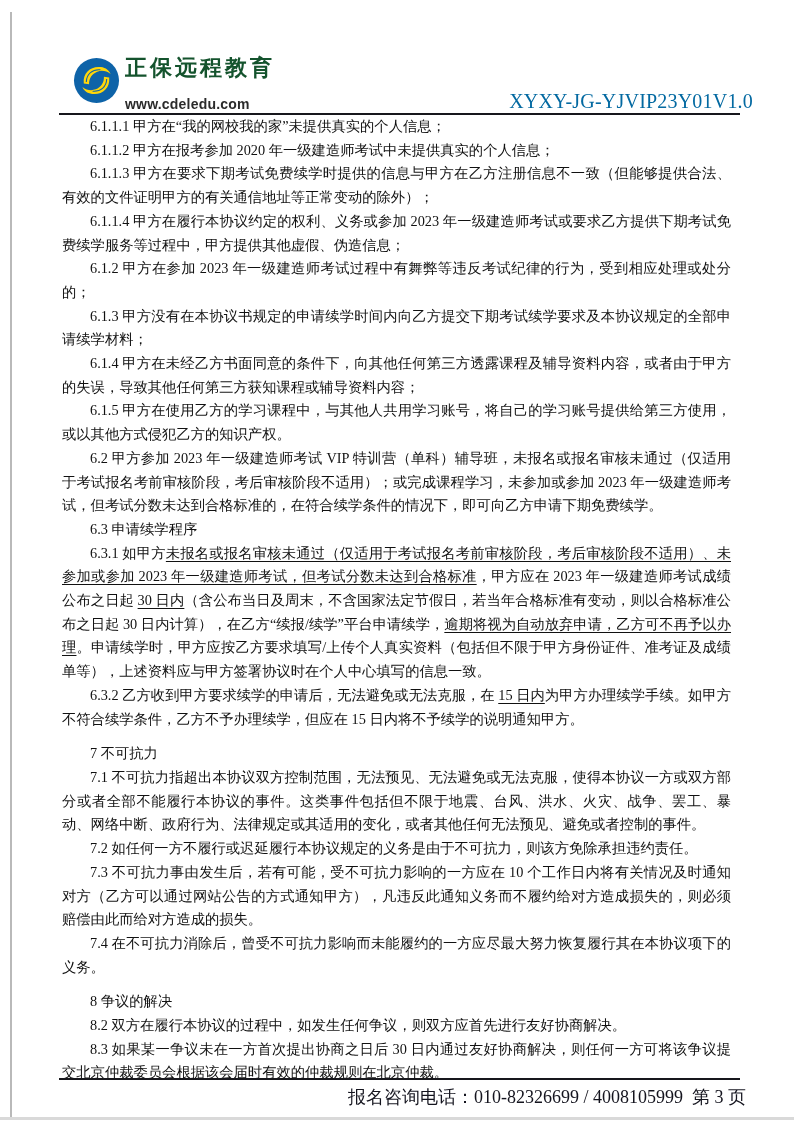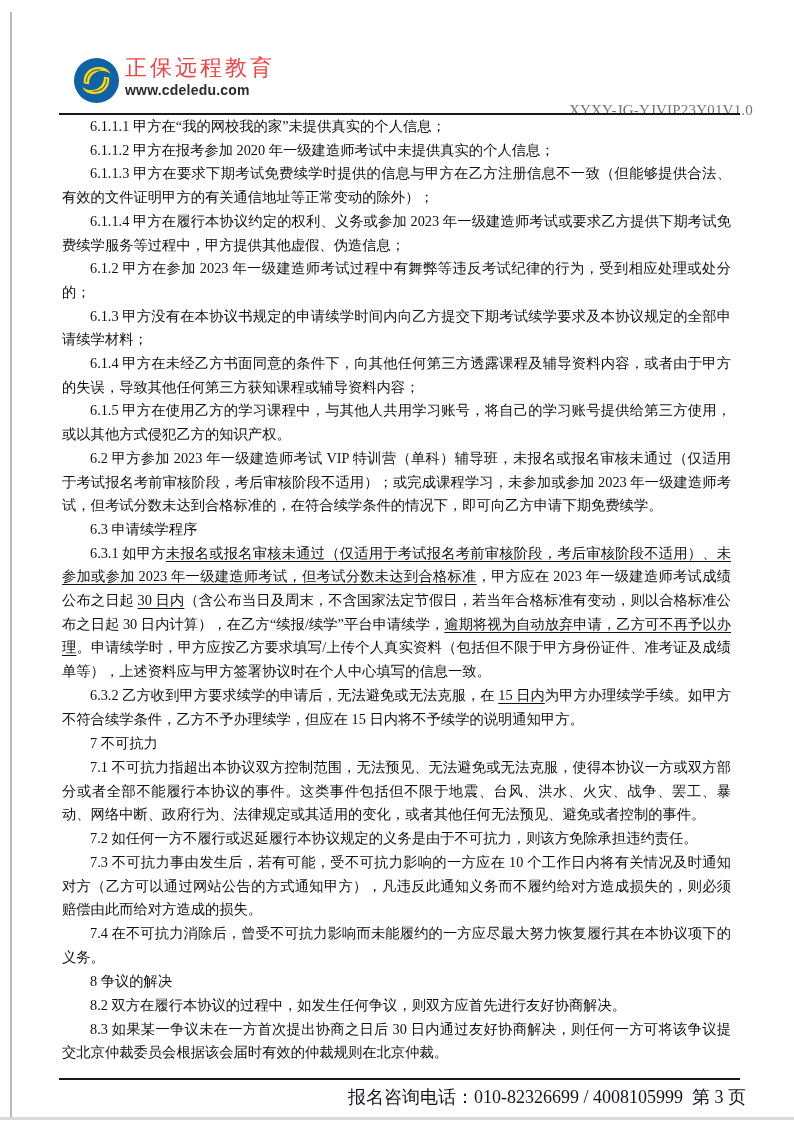--- a/index.html
+++ b/index.html
@@ -8,35 +8,35 @@
     font-family:"Liberation Serif","DejaVu Serif",serif;color:#111;
     overflow:hidden;
   }
   
   .edge-left{position:absolute;left:10px;top:12px;width:2px;height:1106px;background:#b9b9b9;}
   .edge-bottom{position:absolute;left:0;top:1117px;width:794px;height:3px;background:#d9d9d9;}
 
   
   .logo{position:absolute;left:73px;top:57px;width:47px;height:47px;}
   .brand-block{position:absolute;left:125px;top:55px;font-family:"Liberation Sans","DejaVu Sans",sans-serif;}
-  .brand-name{font-size:22px;font-weight:normal;color:#ef4444;letter-spacing:3px;line-height:26px;}
-  .brand-site{font-size:14px;font-weight:bold;color:#2b2b2b;letter-spacing:.2px;line-height:16px;margin-top:1px;}
-  .doc-code{position:absolute;top:102px;right:41px;font-size:15px;color:#737373;letter-spacing:.2px;}
+  .brand-name{font-size:22px;font-weight:bold;color:#14532d;letter-spacing:3px;line-height:26px;}
+  .brand-site{font-size:14px;font-weight:bold;color:#2b2b2b;letter-spacing:.2px;line-height:16px;margin-top:15px;}
+  .doc-code{position:absolute;top:90px;right:41px;font-size:20px;color:#0369a1;letter-spacing:.2px;}
   .rule{position:absolute;left:59px;width:681px;height:2px;background:#17171c;}
   .rule-header{top:113px;}
   .rule-footer{top:1078px;}
 
   
   .content{
     position:absolute;left:62px;top:115px;width:669px;
     font-size:14.3px;line-height:23.7px;text-align:justify;text-justify:inter-ideograph;
   }
   .content p{margin:0;text-indent:28px;}
   .content p.b{font-weight:normal;}
-  .content p.gap{margin-top:1px;}
+  .content p.gap{margin-top:11px;}
   .content span.u{text-decoration:underline;text-underline-offset:3px;text-decoration-thickness:1.2px;}
 
   
   .footer-text{position:absolute;top:1085px;right:48px;font-size:18px;color:#14141e;white-space:pre;}
 </style>
 </head>
 <body>
 
 <div class="edge-left"></div>
 <div class="edge-bottom"></div>

